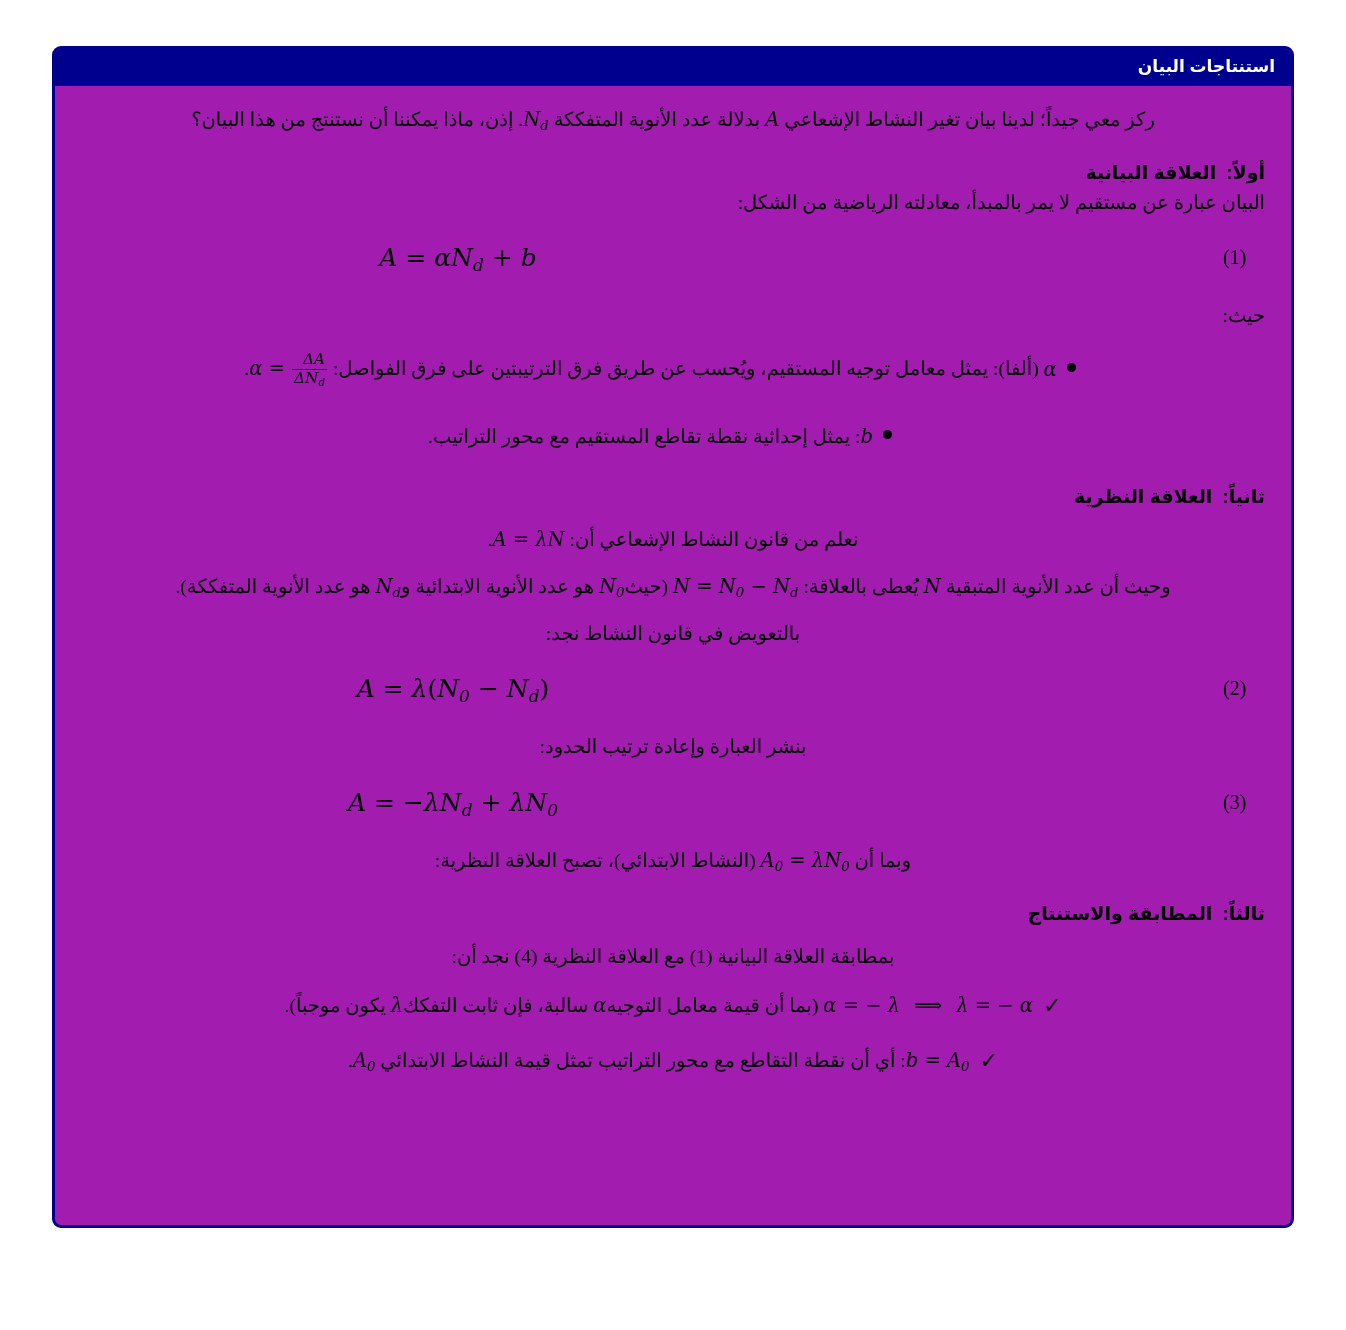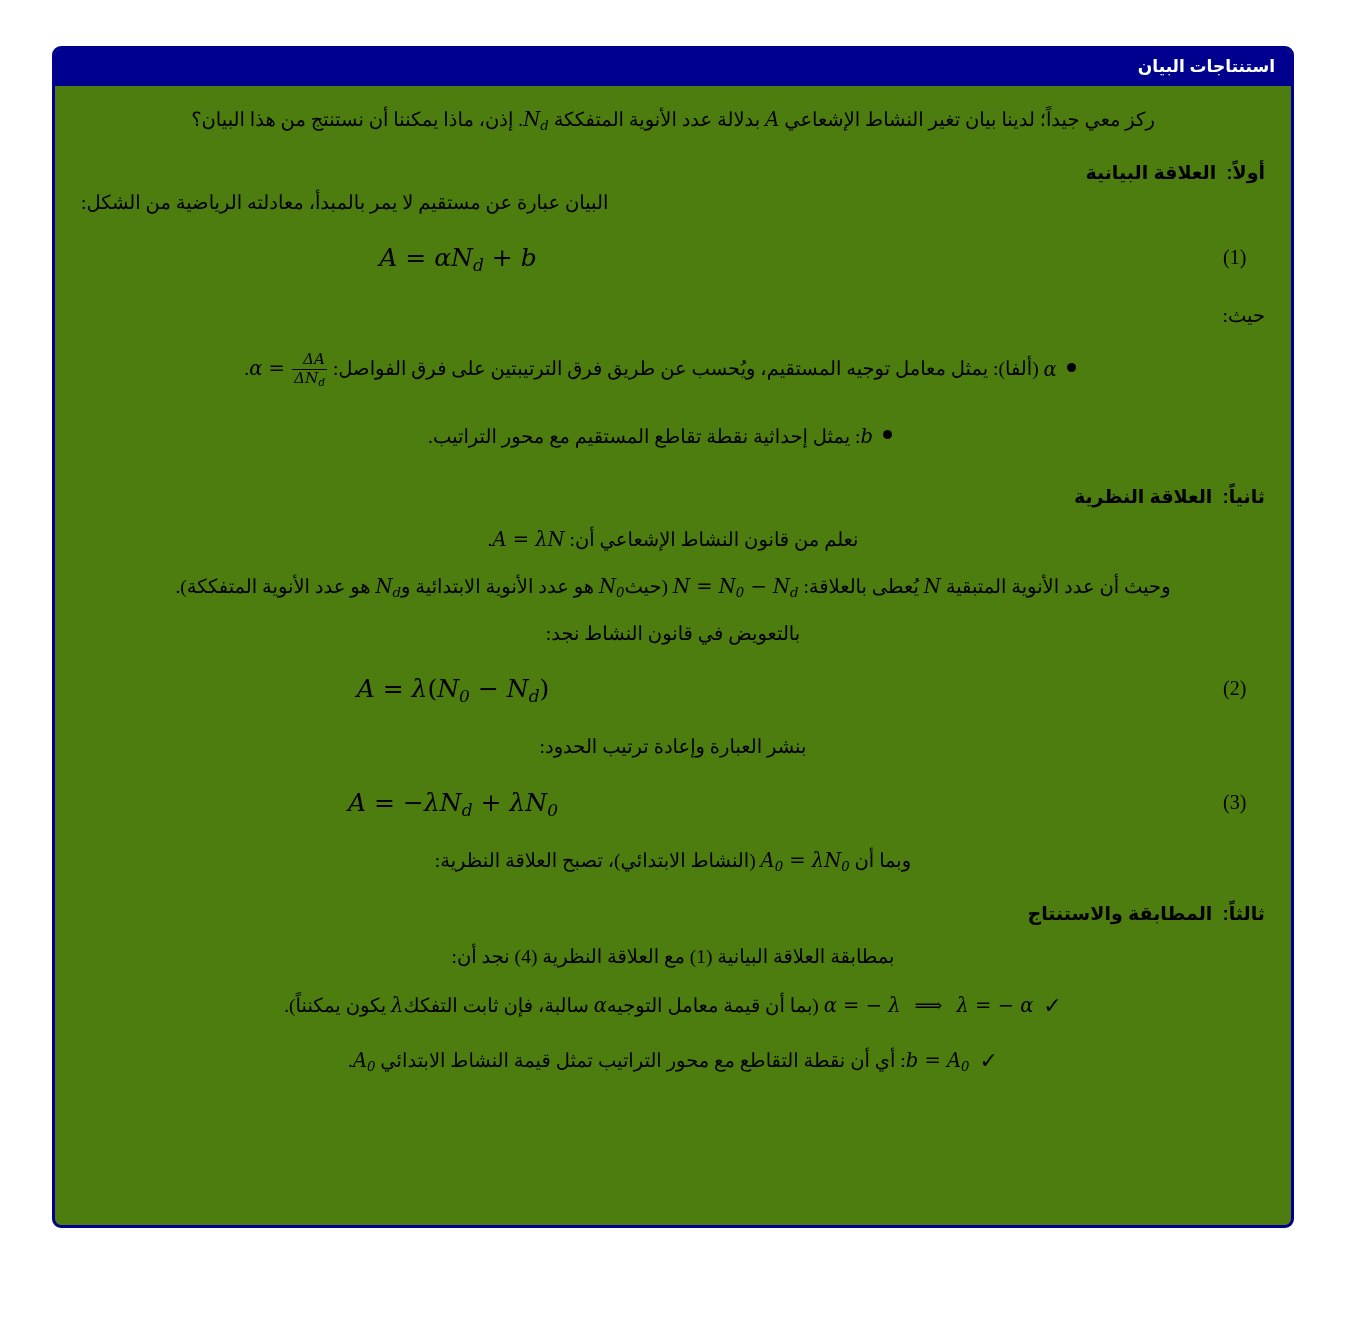--- a/index.html
+++ b/index.html
@@ -25,21 +25,21 @@
   
   .frame {
     position: absolute;
     left: 52px;
     top: 46px;
     width: 1242px;
     height: 1182px;
     border: 3px solid #00008f;
     border-radius: 9px;
     box-sizing: border-box;
-    background: #4d7c0f;
+    background: #a21caf;
     overflow: hidden;
   }
 
   .frame-title {
     background: #00008f;
     color: #ffffff;
     font-family: "Liberation Sans", "DejaVu Sans", sans-serif;
     font-weight: bold;
     font-size: 17px;
     line-height: 1;
@@ -73,21 +73,21 @@
   .section-head {
     font-family: "Liberation Sans", "DejaVu Sans", sans-serif;
     font-weight: bold;
     font-size: 19px;
     margin: 26px 0 4px 0;
     direction: rtl;
   }
   .section-head .label { margin-left: 10px; }
 
   .lead {
-    text-align: left;
+    text-align: right;
     margin: 0 0 0 0;
   }
   .para-center {
     text-align: center;
     margin: 17px;
   }
 
   
   .math {
     font-family: "DejaVu Serif", "Liberation Serif", serif;
@@ -286,21 +286,21 @@
         <span class="label">ثالثاً:</span><span>المطابقة والاستنتاج</span>
       </div>
 
       <p class="ar para-center">بمطابقة العلاقة البيانية (1) مع العلاقة النظرية (4) نجد أن:</p>
 
       <ul class="checks">
         <li>
           <span class="tick">✓</span><span class="math"><span>α</span>&nbsp;<span class="op">=</span>&nbsp;<span class="op">−</span>&nbsp;<span>λ</span><span class="spacer-inline"></span><span class="op">⟹</span><span class="spacer-inline"></span><span>λ</span>&nbsp;<span class="op">=</span>&nbsp;<span class="op">−</span>&nbsp;<span>α</span></span>
           <span>(بما أن قيمة معامل التوجيه</span><span class="math"><span>α</span></span>
           <span>سالبة، فإن ثابت التفكك</span><span class="math"><span>λ</span></span>
-          <span>يكون يمكنناً).</span>
+          <span>يكون موجباً).</span>
         </li>
         <li>
           <span class="tick">✓</span><span class="math"><span>b</span>&nbsp;<span class="op">=</span>&nbsp;<span>A</span><sub>0</sub></span><span>: أي أن نقطة التقاطع مع محور التراتيب تمثل قيمة النشاط الابتدائي</span>
           <span class="math"><span>A</span><sub>0</sub></span><span>.</span>
         </li>
       </ul>
 
     </div>
   </div>
 </div>

